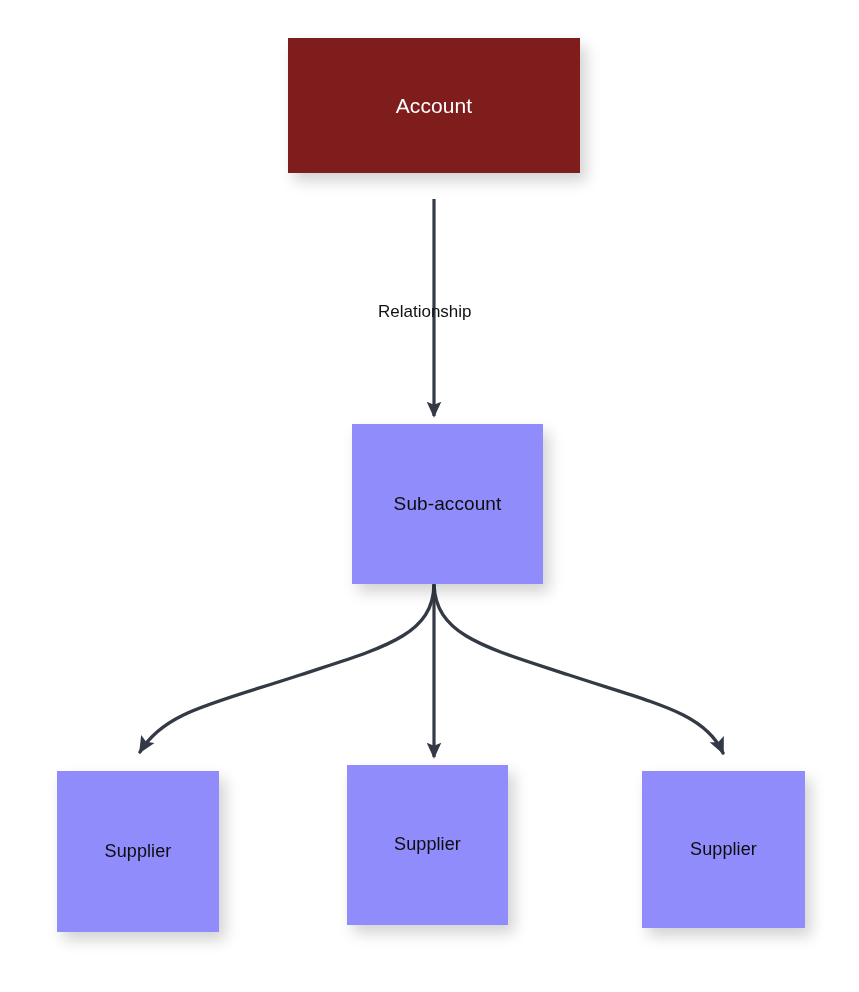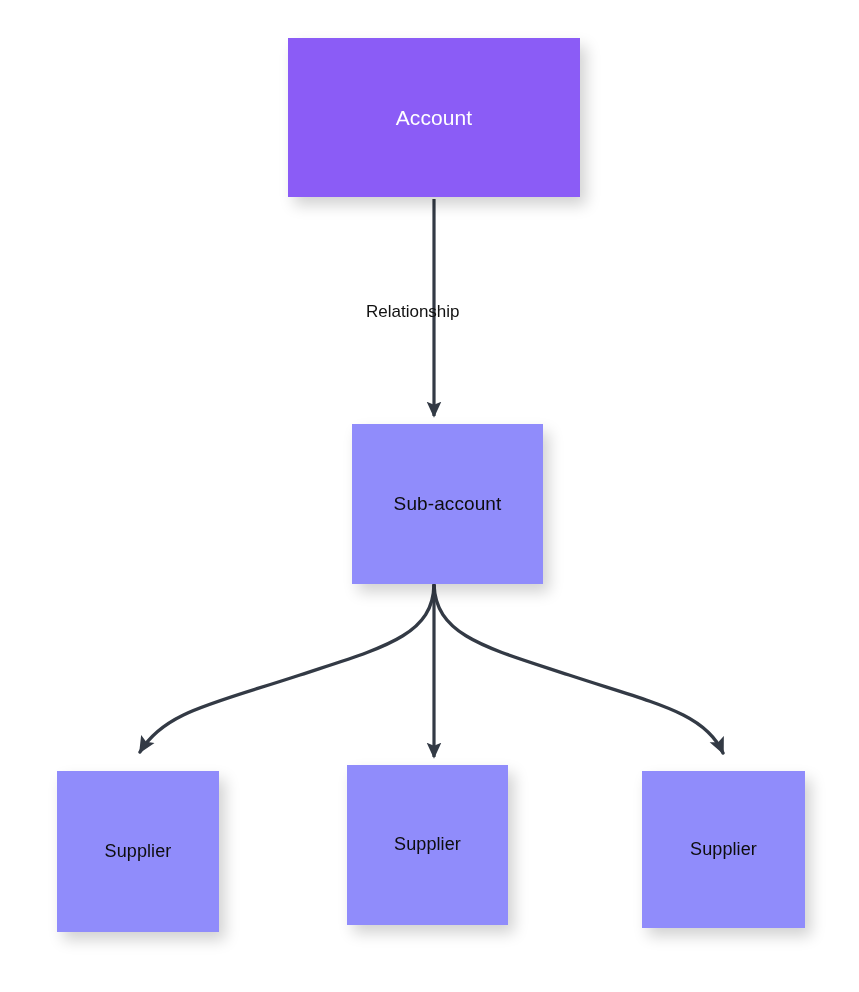--- a/index.html
+++ b/index.html
@@ -38,22 +38,22 @@
   }
   .node-label {
     display: block;
     line-height: 1.2;
     letter-spacing: 0.1px;
   }
   .node-account {
     left: 288px;
     top: 38px;
     width: 292px;
-    height: 159px;
-    background: #8b5cf6;
+    height: 135px;
+    background: #7f1d1d;
     color: #ffffff;
   }
   .node-account .node-label {
     font-size: 21px;
   }
   .node-subaccount {
     left: 352px;
     top: 424px;
     width: 191px;
     height: 160px;
@@ -92,20 +92,21 @@
   .node-supplier-3 .node-label {
     font-size: 18px;
   }
   .edge-label {
     position: absolute;
     z-index: 3;
     font-size: 17px;
     color: #111111;
     background: transparent;
     white-space: nowrap;
+    margin-left: 12px;
   }
   .edge-label-relationship {
     left: 366px;
     top: 302px;
   }
 </style>
 </head>
 <body>
 
 <div id="canvas">

